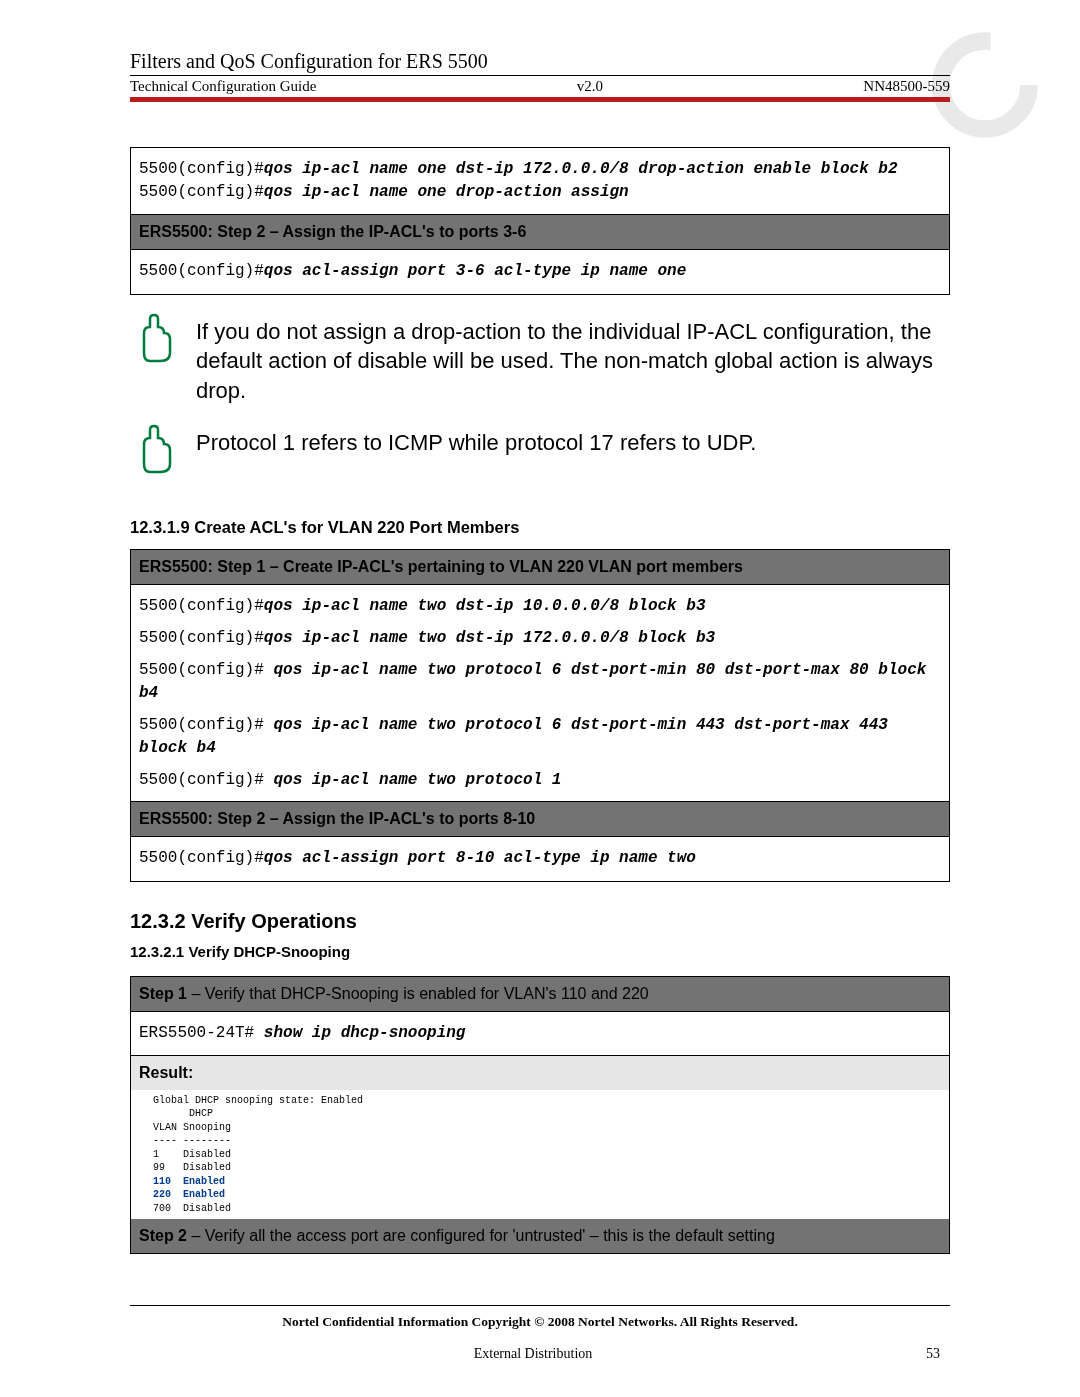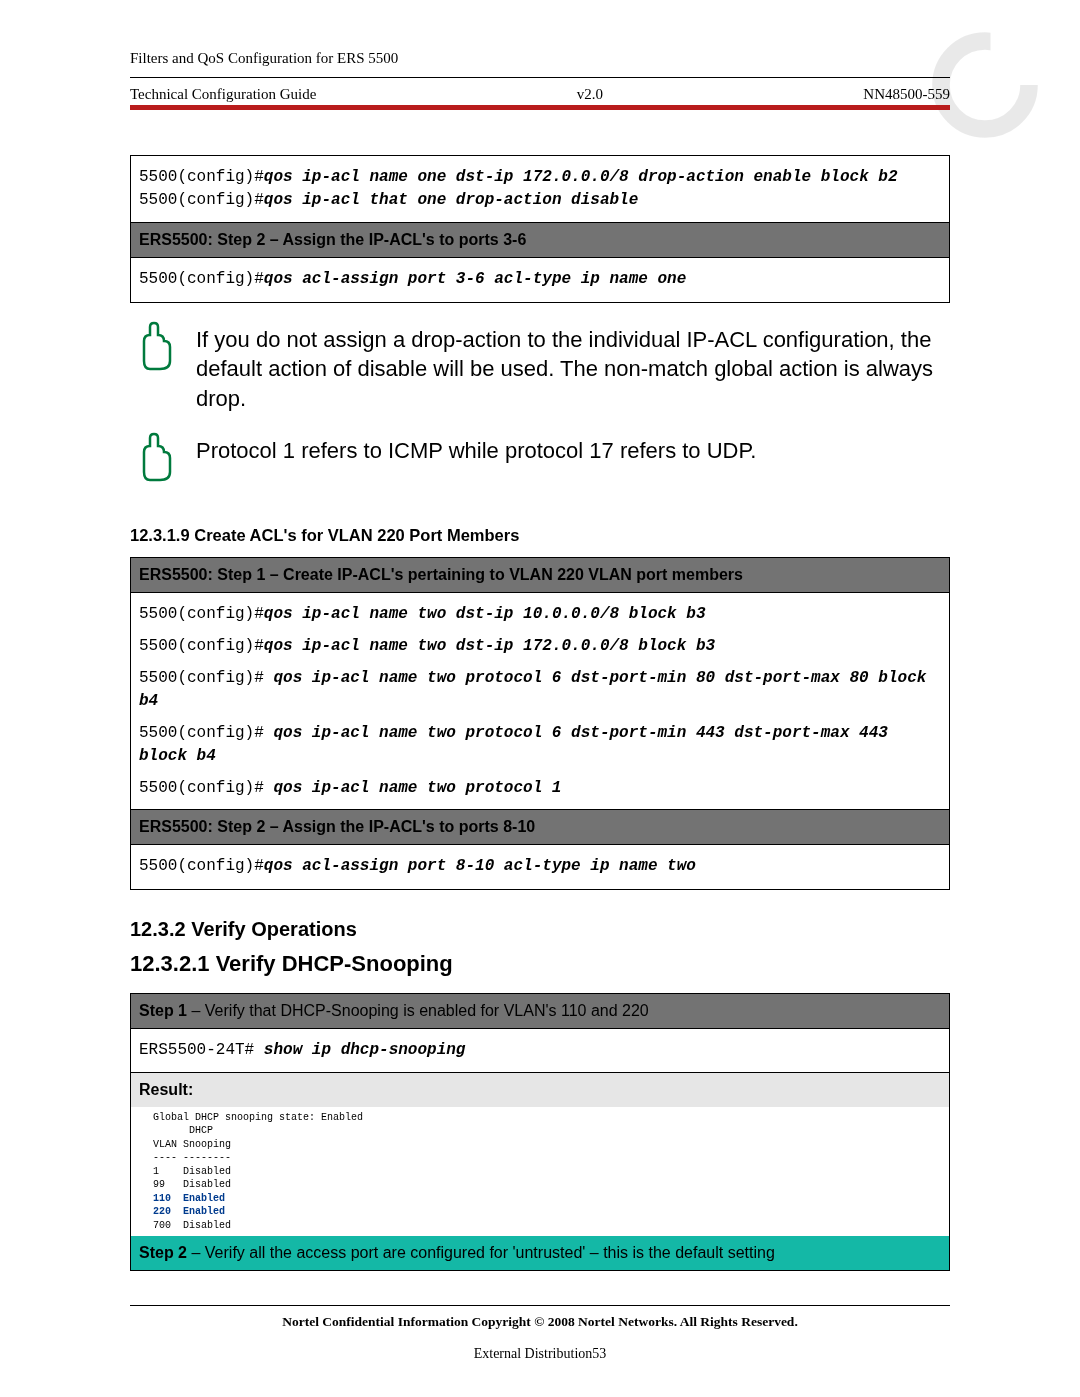--- a/index.html
+++ b/index.html
@@ -21,24 +21,24 @@
     right: 40px;
     width: 110px;
     height: 110px;
     opacity: 0.12;
   }
   .watermark svg { width: 100%; height: 100%; }
   .header-row {
     display: flex;
     justify-content: space-between;
     font-family: "Times New Roman", serif;
-    font-size: 15px;
+    font-size: 20px;
     border-bottom: 1.5px solid #000;
-    padding-bottom: 10px;
-    margin-bottom: 8px;
+    padding-bottom: 2px;
+    margin-bottom: 2px;
   }
   .header-row2 {
     display: flex;
     justify-content: space-between;
     font-family: "Times New Roman", serif;
     font-size: 15px;
     border-bottom: 5px solid #b91c1c;
     padding-bottom: 2px;
   }
   .content { margin-top: 45px; }
@@ -82,21 +82,21 @@
     font-size: 16.5px;
     margin: 40px 0 12px 0;
   }
   .h12 {
     font-weight: bold;
     font-size: 20px;
     margin: 28px 0 10px 0;
   }
   .sub {
     font-weight: bold;
-    font-size: 22px;
+    font-size: 15px;
     margin: 8px 0 16px 0;
   }
   .result-header {
     border: 1px solid #000;
     border-top: none;
     border-bottom: none;
     background: #e6e6e6;
     padding: 8px 8px;
     font-weight: bold;
     font-size: 16px;
@@ -109,41 +109,41 @@
     font-family: "Courier New", monospace;
     font-size: 10px;
     white-space: pre;
     line-height: 1.35;
   }
   .result-bold { font-weight: bold; color: #003b8e; }
   .step-plain {
     border-left: 1px solid #000;
     border-right: 1px solid #000;
     border-bottom: 1px solid #000;
-    background: #14b8a6;
+    background: #737373;
     padding: 8px 8px;
     font-size: 16px;
   }
   .step-plain b { font-weight: bold; }
   .footer {
     position: absolute;
     bottom: 35px;
     left: 130px;
     right: 130px;
   }
   .footer-line { border-top: 1px solid #000; margin-bottom: 8px; }
   .footer-row1 {
     text-align: center;
     font-family: "Times New Roman", serif;
     font-size: 13.5px;
     font-weight: bold;
   }
   .footer-row2 {
     display: flex;
-    justify-content: center;
+    justify-content: space-between;
     font-family: "Times New Roman", serif;
     font-size: 14px;
     margin-top: 16px;
     padding: 0 10px;
   }
 </style>
 </head>
 <body>
 
 <div class="watermark">
@@ -162,21 +162,21 @@
   <div class="header-row2">
     <span>Technical Configuration Guide</span>
     <span>v2.0</span>
     <span>NN48500-559</span>
   </div>
 
   <div class="content">
 
     <div class="cmd-block">
       <div><span class="cmd-prompt">5500(config)#</span><span class="cmd-bold">qos ip-acl name one dst-ip 172.0.0.0/8 drop-action enable block b2</span></div>
-      <div><span class="cmd-prompt">5500(config)#</span><span class="cmd-bold">qos ip-acl that one drop-action disable</span></div>
+      <div><span class="cmd-prompt">5500(config)#</span><span class="cmd-bold">qos ip-acl name one drop-action assign</span></div>
     </div>
 
     <div class="step-header bt">ERS5500: Step 2 – Assign the IP-ACL's to ports 3-6</div>
 
     <div class="cmd-block">
       <span class="cmd-prompt">5500(config)#</span><span class="cmd-bold">qos acl-assign port 3-6 acl-type ip name one</span>
     </div>
 
     <div class="note-row">
       <div class="note-icon">

